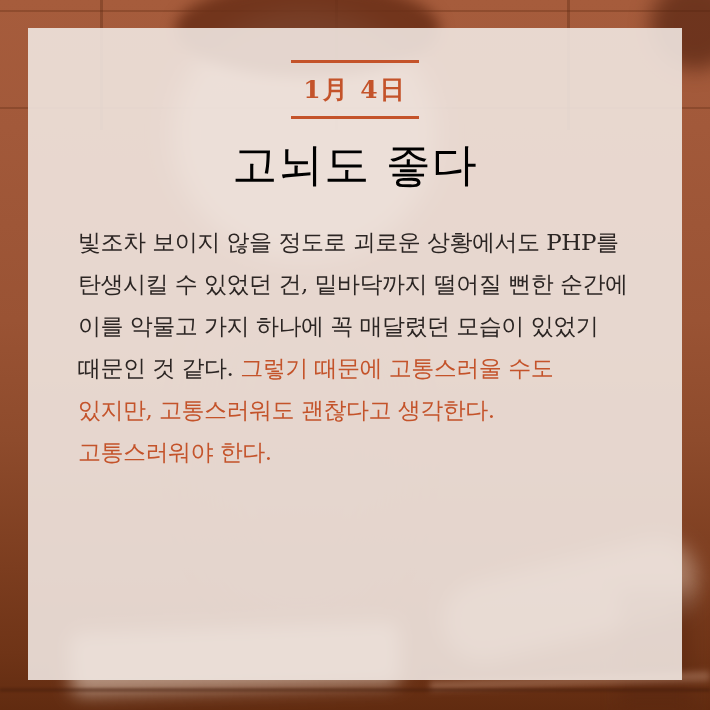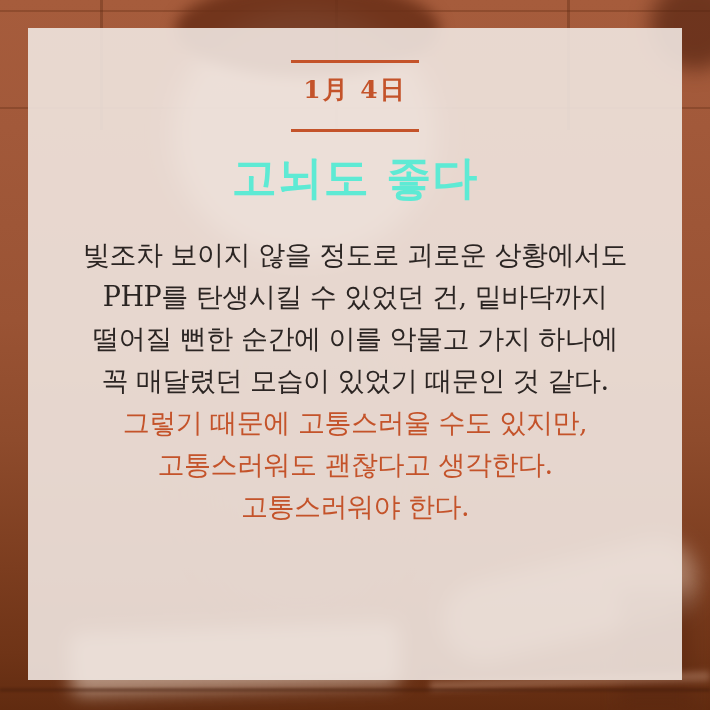--- a/index.html
+++ b/index.html
@@ -99,36 +99,36 @@
     display: inline-block;
     margin: 0 auto 20px auto;
   }
   .date-rule {
     width: 128px; height: 3px;
     margin: 0 auto;
   }
   .date-label {
     font-size: 25px;
     letter-spacing: 2px;
-    padding: 10px 0 23px 0;
+    padding: 10px 0 10px 0;
     font-weight: 600;
   }
 
   .page-title {
     font-size: 45px;
-    font-weight: 700;
+    font-weight: 400;
     letter-spacing: 1px;
-    color: #5eead4;
+    color: #000000;
     margin: 0 0 30px 0;
     line-height: 1.15;
   }
 
   .body-text {
-    text-align: center;
-    font-size: 27px;
+    text-align: left;
+    font-size: 23px;
     line-height: 42px;
     letter-spacing: -0.5px;
     word-break: keep-all;
     color: #2b2523;
   }
   .body-text p { margin: 0; }
   .body-text p + p { margin-top: 40px; }
 </style>
 </head>
 <body>

